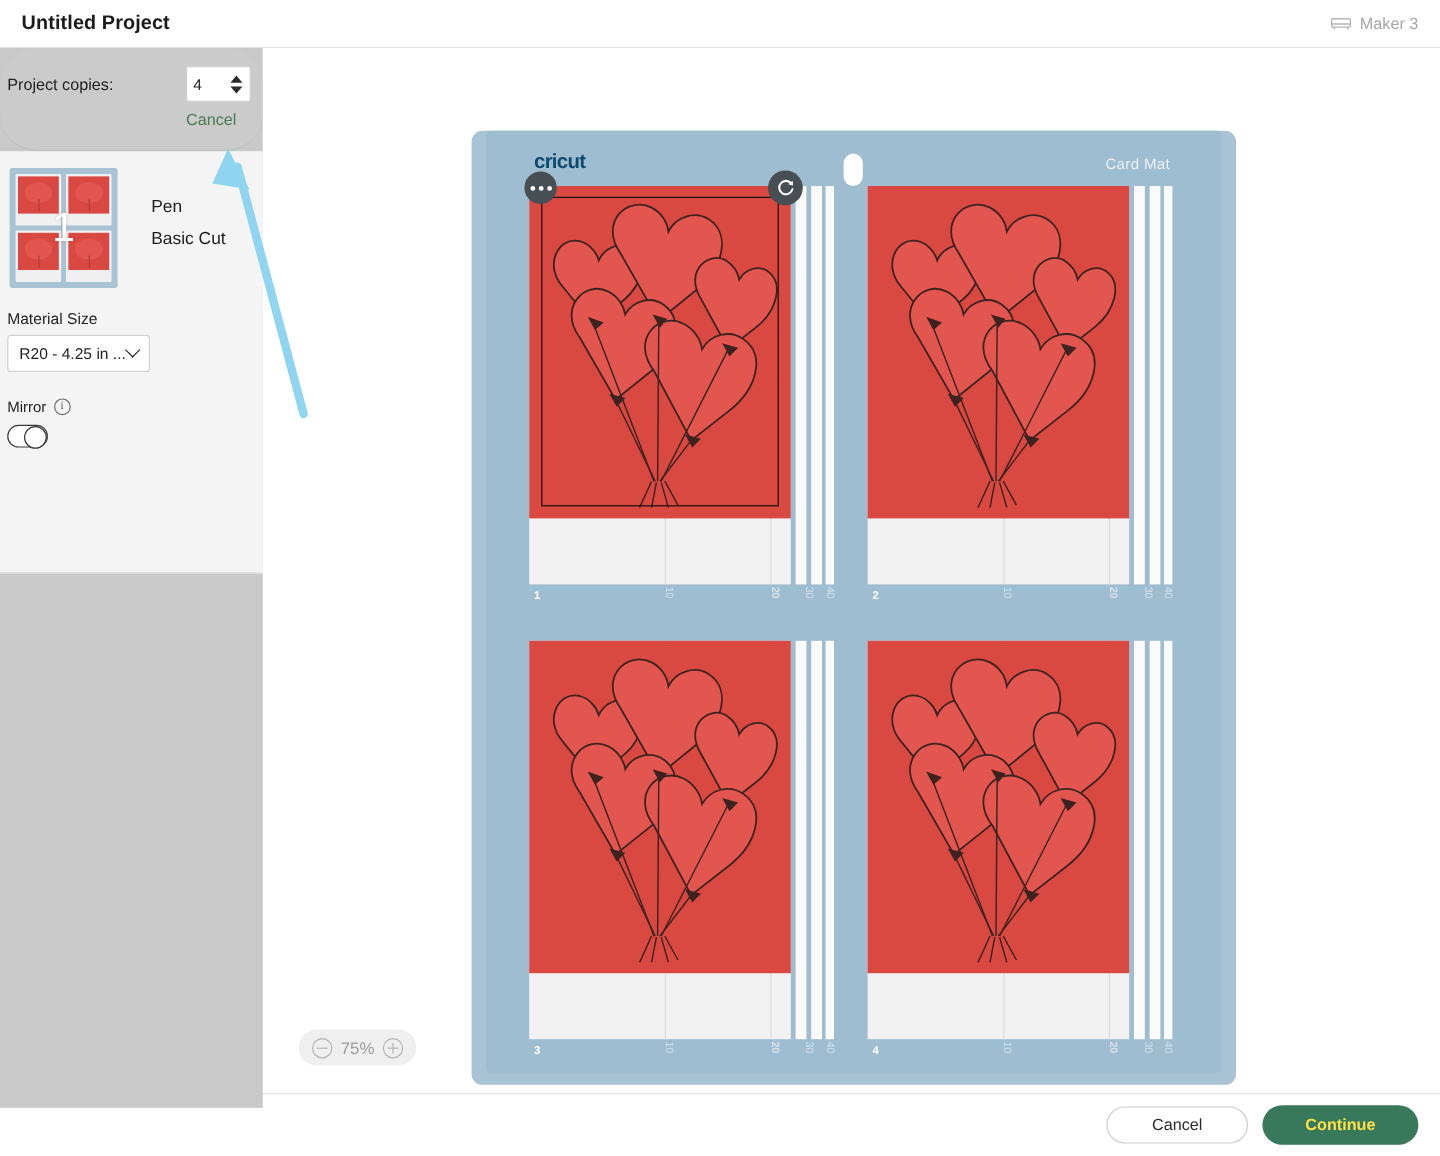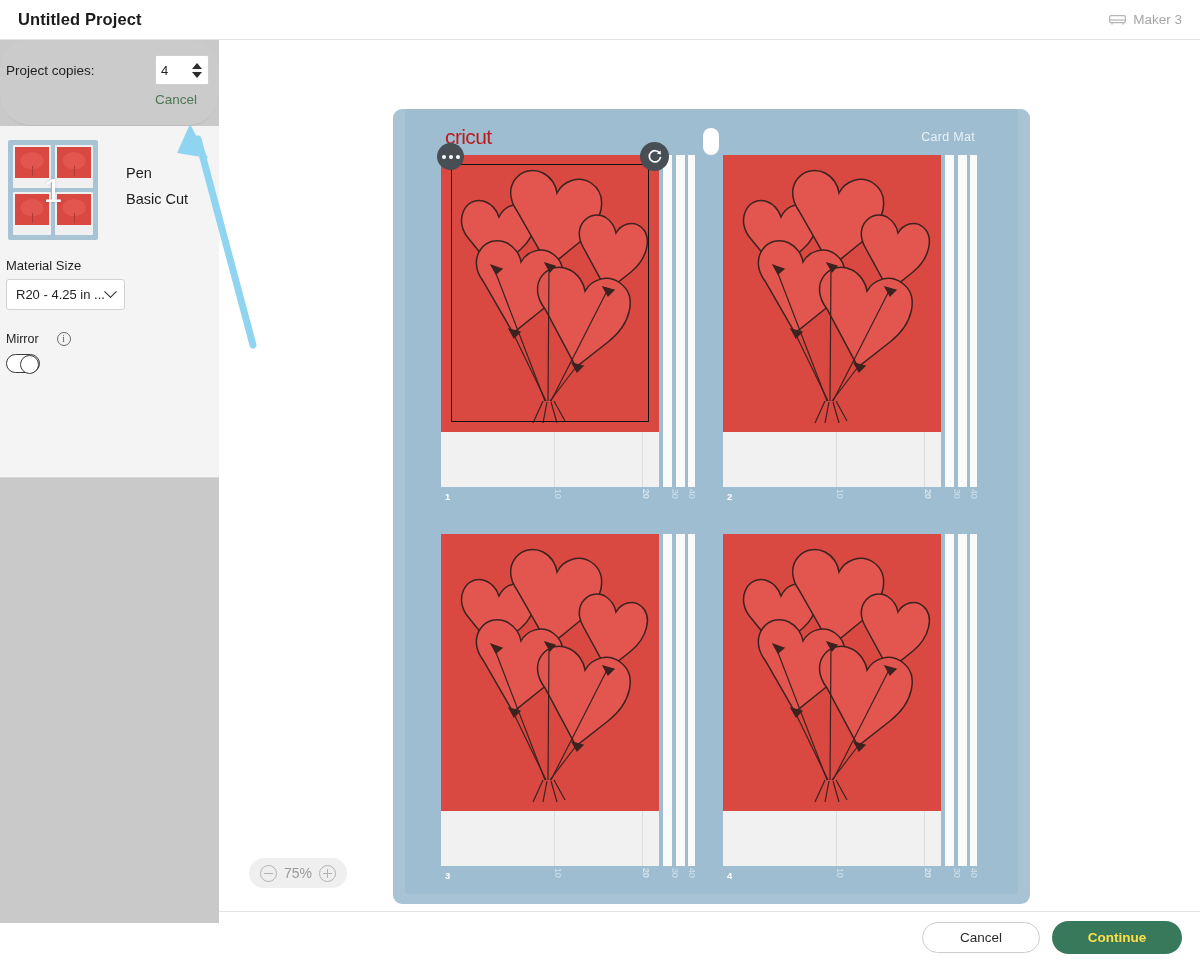--- a/index.html
+++ b/index.html
@@ -85,21 +85,21 @@
     position: relative; height: 31px; background: #fff; border: 1px solid #d2d2d2;
     border-radius: 3px; display: flex; align-items: center; padding: 0 9px;
     margin-left: 6px; cursor: pointer;
   }
   .select .txt { font-size: 13px; color: #1f1f1f; flex: 1; white-space: nowrap; }
   .chev { width: 9px; height: 9px; border-right: 1.6px solid #2b2b2b; border-bottom: 1.6px solid #2b2b2b; transform: rotate(45deg) translate(-2px,-2px); }
   #load-select { width: 119px; }
   #size-select { width: 119px; }
 
   .mirror-wrap { margin-top: 22px; padding-left: 6px; }
-  .mirror-label-row { display: flex; align-items: center; gap: 18px; }
+  .mirror-label-row { display: flex; align-items: center; gap: 6px; }
   .mirror-label { font-size: 12.5px; color: #1f1f1f; }
   .info-i {
     width: 14px; height: 14px; border: 1.2px solid #6b6b6b; border-radius: 50%;
     color: #5d5d5d; font-size: 9.5px; line-height: 12px; text-align: center;
     font-family: "Liberation Serif", serif; cursor: pointer;
   }
   .toggle {
     margin-top: 8px; width: 34px; height: 19px; border: 1.5px solid #3a3a3a;
     border-radius: 10px; background: #fff; position: relative; cursor: pointer;
   }
@@ -118,21 +118,21 @@
   .mat {
     position: absolute; left: 174px; top: 69px; width: 637px; height: 795px;
     background: #a8c3d3; border-radius: 9px;
   }
   .mat-inner {
     position: absolute; left: 12px; top: 0px; right: 12px; bottom: 10px;
     background: #9fbdd0; border-radius: 4px;
   }
   .cricut-logo {
     position: absolute; left: 52px; top: 16px;
-    font-size: 21px; font-weight: 400; color: #b91c1c; letter-spacing: -0.6px;
+    font-size: 17px; font-weight: 700; color: #0c4a6e; letter-spacing: -0.6px;
   }
   .card-mat-label {
     position: absolute; right: 55px; top: 21px;
     font-size: 12.5px; color: #e8f1f6; letter-spacing: .3px;
   }
   .roller {
     position: absolute; left: 310px; top: 19px; width: 16px; height: 27px;
     background: #ffffff; border-radius: 8px;
   }
   .dots-btn {

